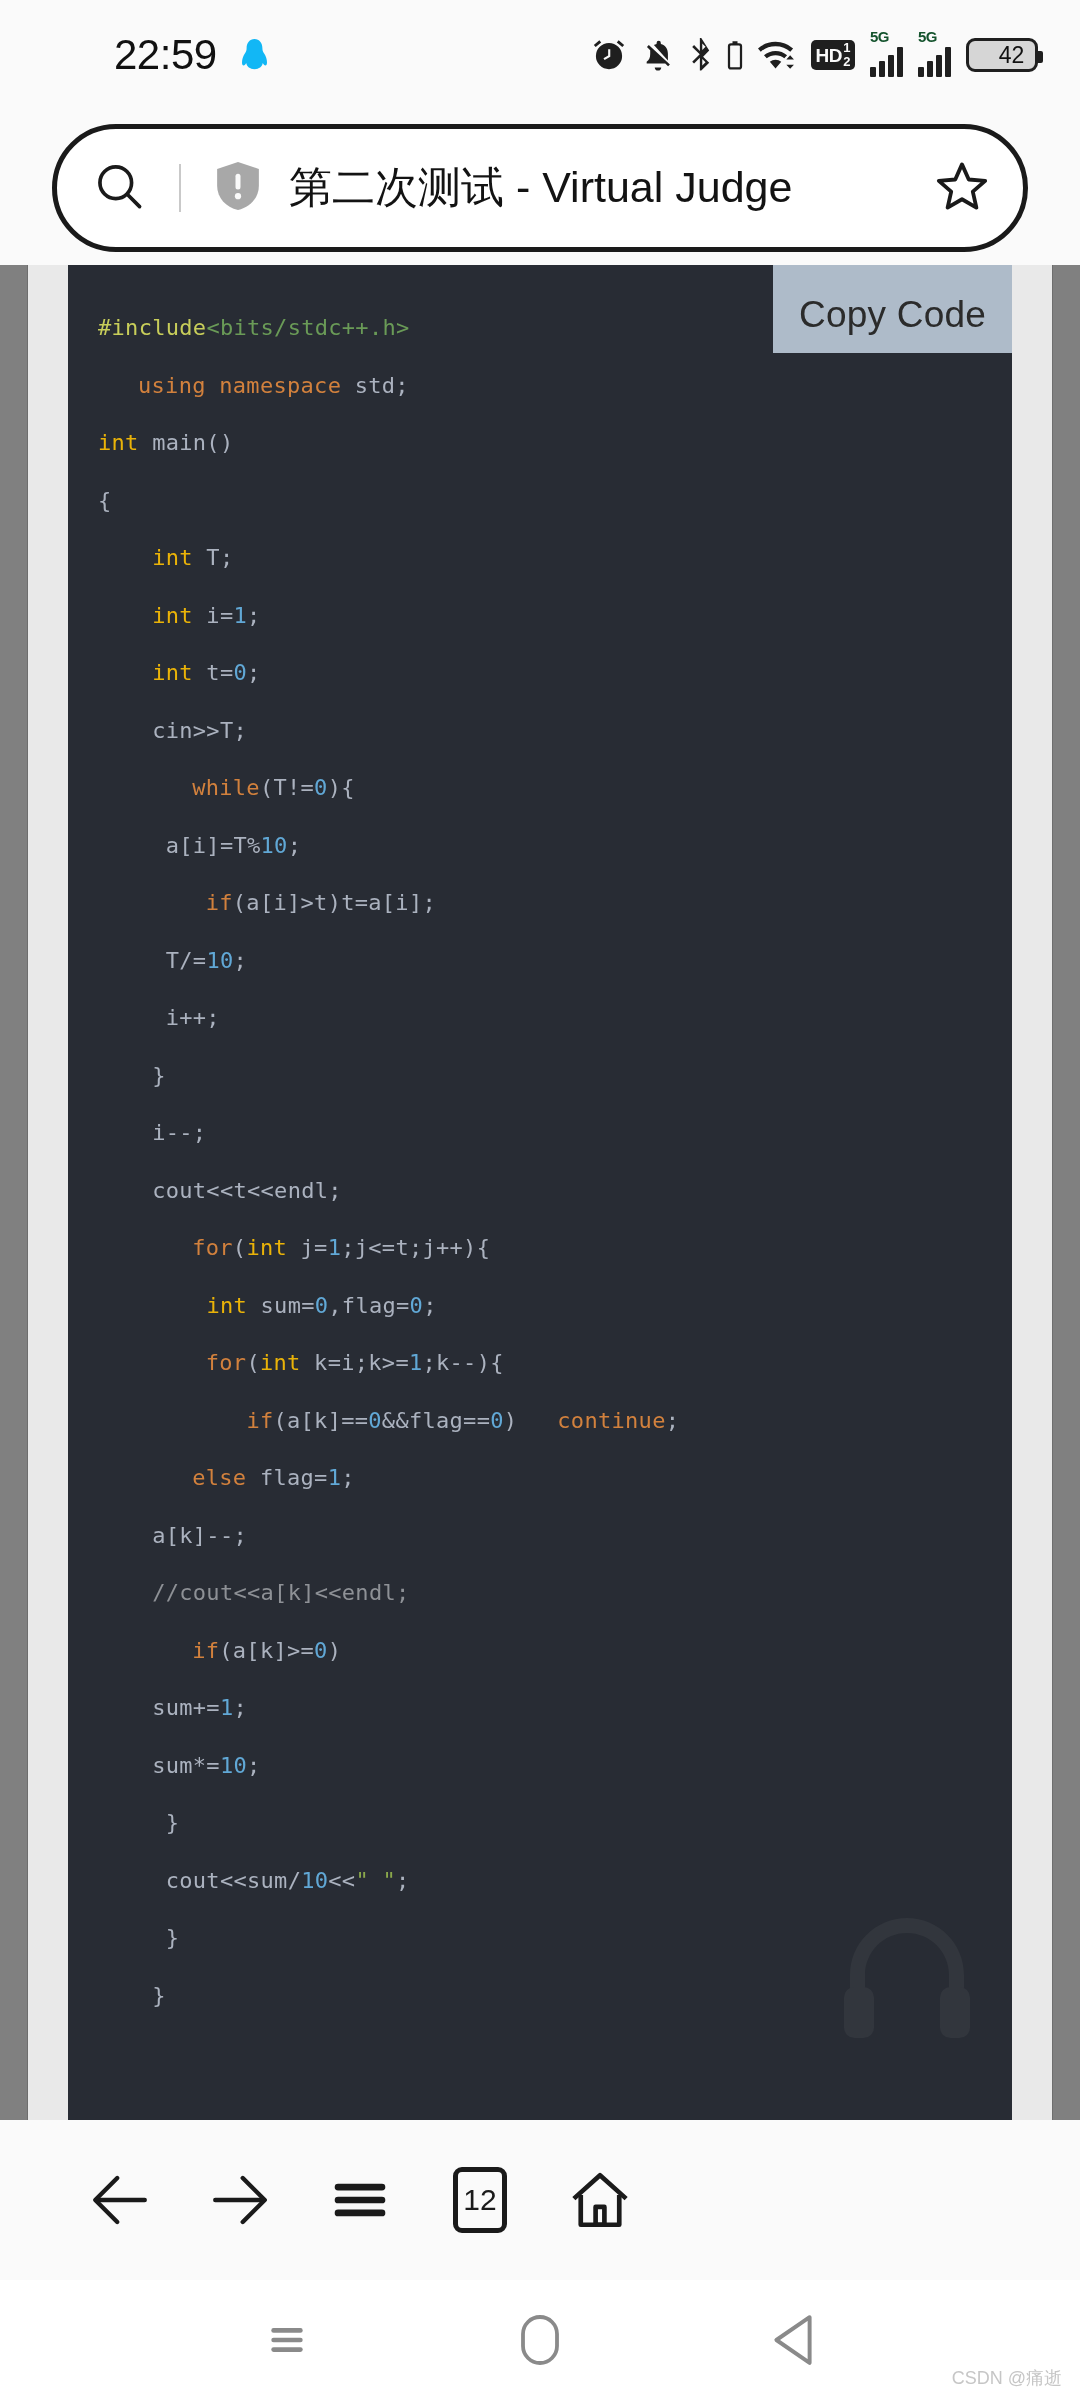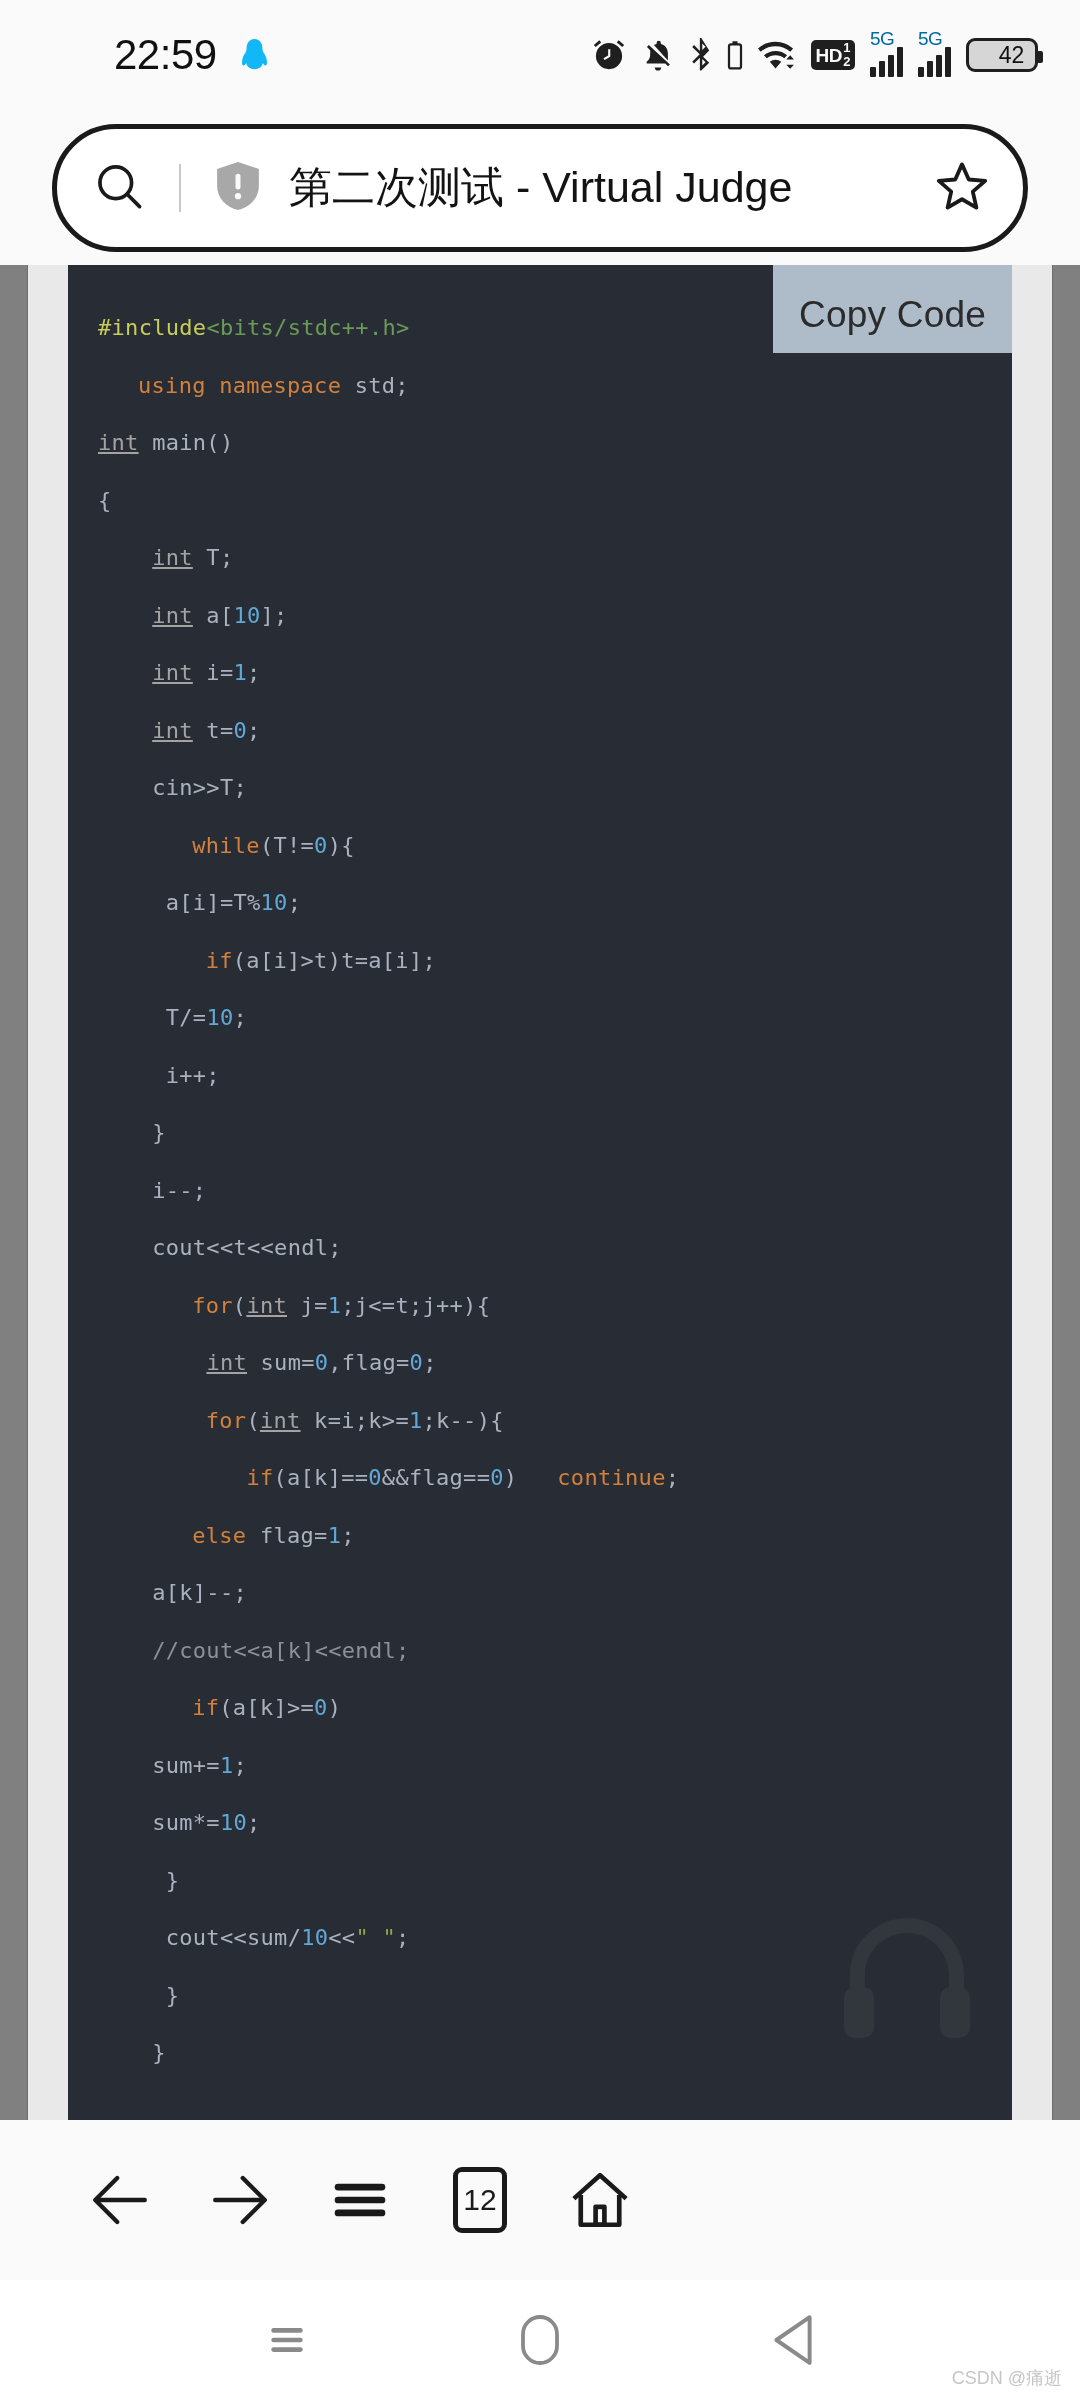--- a/index.html
+++ b/index.html
@@ -51,21 +51,21 @@
     height: 30px;
   }
   .volte-stack {
     display: inline-flex; flex-direction: column;
     justify-content: center; margin-left: 1px;
     font-size: 13px; line-height: 1.05;
   }
   .sig-group { display: flex; align-items: flex-end; gap: 2px; position: relative; }
   .sig-label {
     position: absolute; top: -4px; left: 0;
-    font-size: 19px; font-weight: normal; color: #0369a1;
+    font-size: 15px; font-weight: bold; color: #14532d;
     line-height: 1; letter-spacing: -0.5px;
   }
   .bars { display: flex; align-items: flex-end; gap: 3px; margin-top: 14px; }
   .bars i { display: block; width: 6px; background: #1f1f1f; border-radius: 1px; }
   .battery-shell {
     width: 72px; height: 34px;
     border: 3px solid #1f1f1f; border-radius: 9px;
     display: flex; align-items: center; justify-content: center;
     position: relative; background: #d6d6d6;
   }
@@ -149,21 +149,21 @@
   .code-lines .ln {
     font-size: 22px;
     line-height: 57.5px;
     color: #abb2bf;
     white-space: pre;
     letter-spacing: 0.3px;
   }
   .tk-pre   { color: #c8ce5a; }   
   .tk-hdr   { color: #6a9b57; }   
   .tk-kw    { color: #d2813d; margin-left: 40px; }   
-  .tk-type  { color: #a3a3a3; text-decoration: underline; }   
+  .tk-type  { color: #eab308; }   
   .tk-num   { color: #61a8d6; }   
   .tk-plain { color: #abb2bf; }
   .tk-str   { color: #8aa84b; }   
   .tk-cmt   { color: #8e9196; }   
 
   .headphone-wm {
     position: absolute;
     right: 30px; bottom: 64px;
     width: 150px; height: 150px;
     opacity: 1; z-index: 1; pointer-events: none;
@@ -320,21 +320,20 @@
     <div class="scroll-strip-left"></div>
     <div class="page-inner">
       <div class="code-block">
         <div class="copy-code-btn">Copy Code</div>
         <div class="code-lines">
             <div class="ln"><span class="tk-pre">#include</span><span class="tk-hdr">&lt;bits/stdc++.h&gt;</span></div>
             <div class="ln"><span class="tk-kw">using namespace</span><span class="tk-plain"> std;</span></div>
             <div class="ln"><span class="tk-type">int</span><span class="tk-plain"> main()</span></div>
             <div class="ln"><span class="tk-plain">{</span></div>
             <div class="ln"><span class="tk-plain">    </span><span class="tk-type">int</span><span class="tk-plain"> T;</span></div>
-            <div class="ln"><span class="tk-plain">    </span><span class="tk-type">int</span><span class="tk-plain"> a[</span><span class="tk-num">10</span><span class="tk-plain">];</span></div>
             <div class="ln"><span class="tk-plain">    </span><span class="tk-type">int</span><span class="tk-plain"> i=</span><span class="tk-num">1</span><span class="tk-plain">;</span></div>
             <div class="ln"><span class="tk-plain">    </span><span class="tk-type">int</span><span class="tk-plain"> t=</span><span class="tk-num">0</span><span class="tk-plain">;</span></div>
             <div class="ln"><span class="tk-plain">    cin&gt;&gt;T;</span></div>
             <div class="ln"><span class="tk-plain">    </span><span class="tk-kw">while</span><span class="tk-plain">(T!=</span><span class="tk-num">0</span><span class="tk-plain">){</span></div>
             <div class="ln"><span class="tk-plain">     a[i]=T%</span><span class="tk-num">10</span><span class="tk-plain">;</span></div>
             <div class="ln"><span class="tk-plain">     </span><span class="tk-kw">if</span><span class="tk-plain">(a[i]&gt;t)t=a[i];</span></div>
             <div class="ln"><span class="tk-plain">     T/=</span><span class="tk-num">10</span><span class="tk-plain">;</span></div>
             <div class="ln"><span class="tk-plain">     i++;</span></div>
             <div class="ln"><span class="tk-plain">    }</span></div>
             <div class="ln"><span class="tk-plain">    i--;</span></div>

